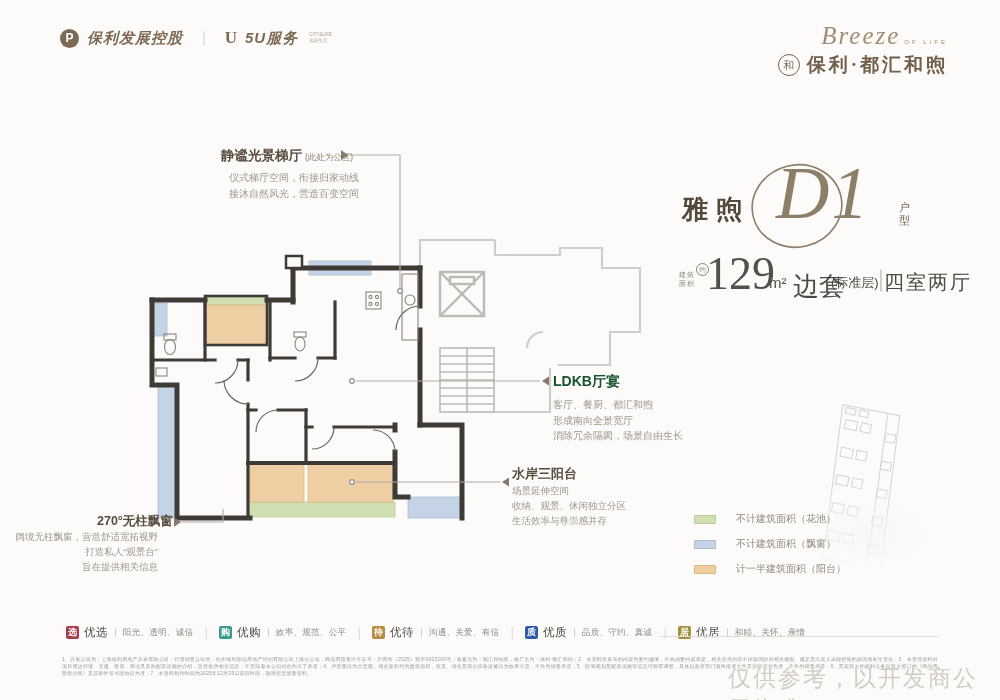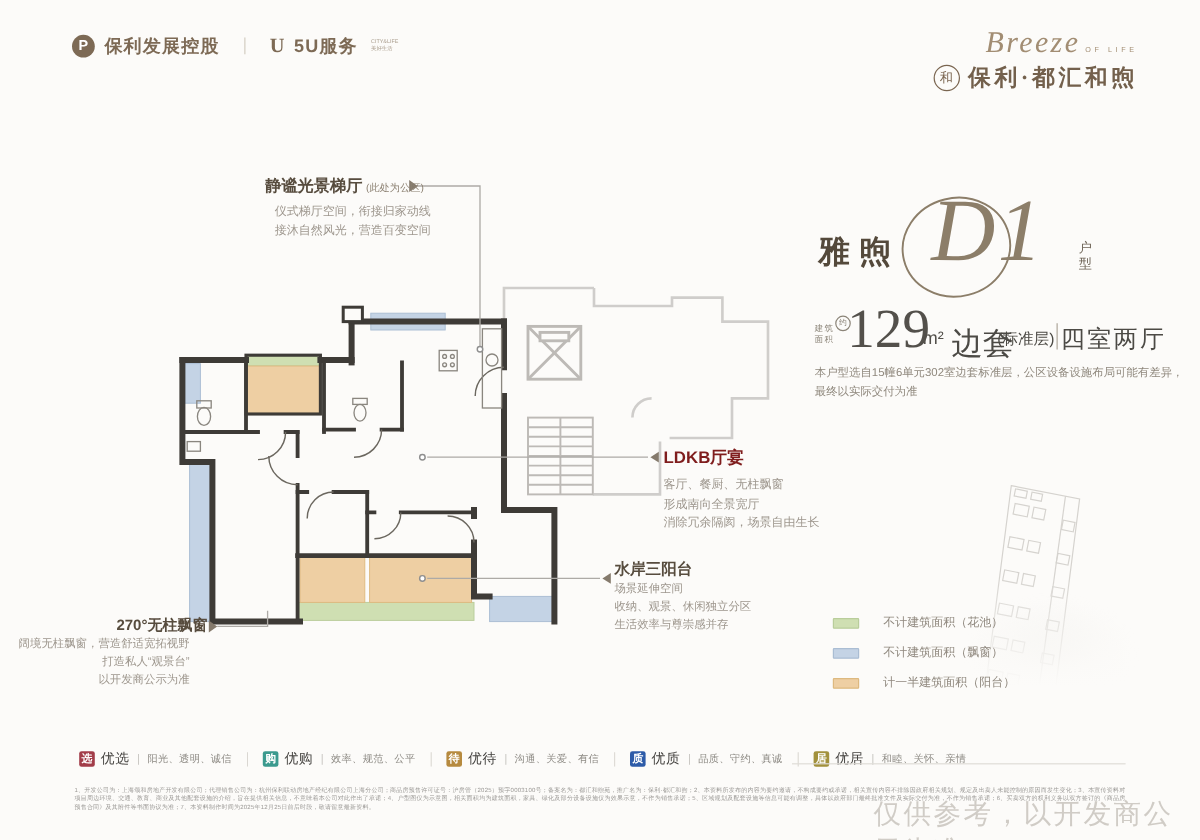--- a/index.html
+++ b/index.html
@@ -3,21 +3,21 @@
 <meta charset="utf-8">
 <style>
   html,body{margin:0;padding:0;}
   #canvas{position:relative;width:1000px;height:700px;background:#fcfbf9;overflow:hidden;
           font-family:"Liberation Sans","DejaVu Sans",sans-serif;color:#4c4a45;}
   .abs{position:absolute;}
   
   #hdr-left{left:60px;top:28px;display:flex;align-items:center;gap:8px;}
   .logo-mark{width:19px;height:19px;border-radius:50%;background:#7d6a55;color:#fff;
              font-weight:bold;font-size:12px;line-height:19px;text-align:center;}
-  .logo-txt{font-size:15px;font-weight:bold;color:#7d6a55;letter-spacing:1px;}
+  .logo-txt{font-size:15px;font-weight:bold;color:#7d6a55;letter-spacing:1px;font-style:italic;}
   .hdr-div{color:#cfc7bb;font-size:14px;margin:0 6px;}
   .u-mark{font-size:17px;font-weight:bold;color:#7d6a55;font-family:"Liberation Serif",serif;}
   .tagline{font-size:4.5px;color:#a99d8d;line-height:6px;margin-left:3px;}
   #hdr-right{right:52px;top:22px;text-align:right;}
   #brand-script{font-family:"Liberation Serif",serif;font-style:italic;font-size:25px;color:#a28d73;letter-spacing:2px;}
   #brand-script-sub{font-size:6px;color:#a28d73;letter-spacing:3px;margin-left:4px;}
   #brand-row{display:flex;align-items:center;justify-content:flex-end;gap:7px;margin-top:2px;}
   .seal{width:20px;height:20px;border:1.3px solid #7a6550;border-radius:50%;color:#7a6550;
         font-size:11px;line-height:20px;text-align:center;font-family:"Liberation Serif",serif;}
   #brand-name{font-size:19px;color:#73604c;letter-spacing:3px;font-weight:bold;font-family:"Liberation Serif",serif;}
@@ -39,21 +39,21 @@
   #a-layout{left:884px;top:269px;font-size:20px;color:#4c4a45;letter-spacing:2px;}
   #a-notes{left:679px;top:303px;font-size:9.5px;line-height:16px;color:#8f887d;}
   
   .ann-title{font-weight:bold;color:#574c3e;}
   .ann-lines{color:#9d968d;}
   #ann-lobby{left:221px;top:146px;}
   #ann-lobby .ann-title{font-size:13.5px;}
   #ann-lobby .ann-tag{font-size:8.5px;color:#8c8172;margin-left:3px;}
   #ann-lobby .ann-lines{margin-top:5px;padding-left:8px;font-size:10px;line-height:16px;}
   #ann-ldkb{left:553px;top:373px;}
-  #ann-ldkb .ann-title{font-size:14px;color:#7f1d1d;}
+  #ann-ldkb .ann-title{font-size:14px;color:#14532d;}
   #ann-ldkb .ann-lines{margin-top:6px;font-size:10px;line-height:15.5px;}
   #ann-balcony{left:512px;top:465px;}
   #ann-balcony .ann-title{font-size:13px;}
   #ann-balcony .ann-lines{margin-top:0;font-size:9.5px;line-height:15px;}
   #ann-bay-title{left:97px;top:513px;font-size:12.5px;font-weight:bold;color:#574c3e;}
   #ann-bay-lines{left:8px;top:529px;width:150px;text-align:right;font-size:9.5px;line-height:15px;color:#9d968d;}
   
   #legend{left:694px;top:512px;}
   .lg-row{display:flex;align-items:center;gap:20px;margin-bottom:11px;}
   .sw{width:20px;height:7px;border-radius:1px;}
@@ -125,24 +125,20 @@
     <div>建筑</div>
     <div>面积</div>
   </div>
   <div class="abs" id="a-approx">约</div>
   <div class="abs" id="a-value">129</div>
   <div class="abs" id="a-unit">m²</div>
   <div class="abs" id="a-pos">边套</div>
   <div class="abs" id="a-floor">(标准层)</div>
   <div class="abs" id="a-pipe">｜</div>
   <div class="abs" id="a-layout">四室两厅</div>
-  <div class="abs" id="a-notes">
-    <div>本户型选自15幢6单元302室边套标准层，公区设备设施布局可能有差异，</div>
-    <div>最终以实际交付为准</div>
-  </div>
 
   <div class="abs" id="tower-smudge"></div>
   <svg class="abs" id="tower" width="160" height="205" viewBox="0 0 160 205">
     <g transform="rotate(11 70 30)" stroke="#c9c6c1" stroke-width="1" fill="none">
       <path d="M40,8 L98,8 L110,190 L52,193 Z"></path>
       <line x1="86" y1="8" x2="96" y2="190"></line>
       <rect x="44" y="10" width="10" height="6"></rect>
         <rect x="58" y="10" width="9" height="6"></rect>
       <g>
           <rect x="46" y="22" width="12" height="9"></rect>
@@ -298,40 +294,40 @@
     <div><span class="ann-title">静谧光景梯厅</span><span class="ann-tag">(此处为公区)</span></div>
     <div class="ann-lines">
       <div>仪式梯厅空间，衔接归家动线</div>
       <div>接沐自然风光，营造百变空间</div>
     </div>
   </div>
 
   <div class="abs" id="ann-ldkb">
     <div class="ann-title">LDKB厅宴</div>
     <div class="ann-lines">
-      <div>客厅、餐厨、无柱飘窗</div>
+      <div>客厅、餐厨、都汇和煦</div>
       <div>形成南向全景宽厅</div>
       <div>消除冗余隔阂，场景自由生长</div>
     </div>
   </div>
 
   <div class="abs" id="ann-balcony">
     <div class="ann-title">水岸三阳台</div>
     <div class="ann-lines">
       <div>场景延伸空间</div>
       <div>收纳、观景、休闲独立分区</div>
       <div>生活效率与尊崇感并存</div>
     </div>
   </div>
 
   <div class="abs" id="ann-bay-title">270°无柱飘窗</div>
   <div class="abs" id="ann-bay-lines">
     <div>阔境无柱飘窗，营造舒适宽拓视野</div>
     <div>打造私人“观景台”</div>
-    <div>以开发商公示为准</div>
+    <div>旨在提供相关信息</div>
   </div>
 
   <div class="abs" id="legend">
     <div class="lg-row">
       <span class="sw sw0"></span>
       <span class="lg-label">不计建筑面积（花池）</span>
     </div>
     <div class="lg-row">
       <span class="sw sw1"></span>
       <span class="lg-label">不计建筑面积（飘窗）</span>

